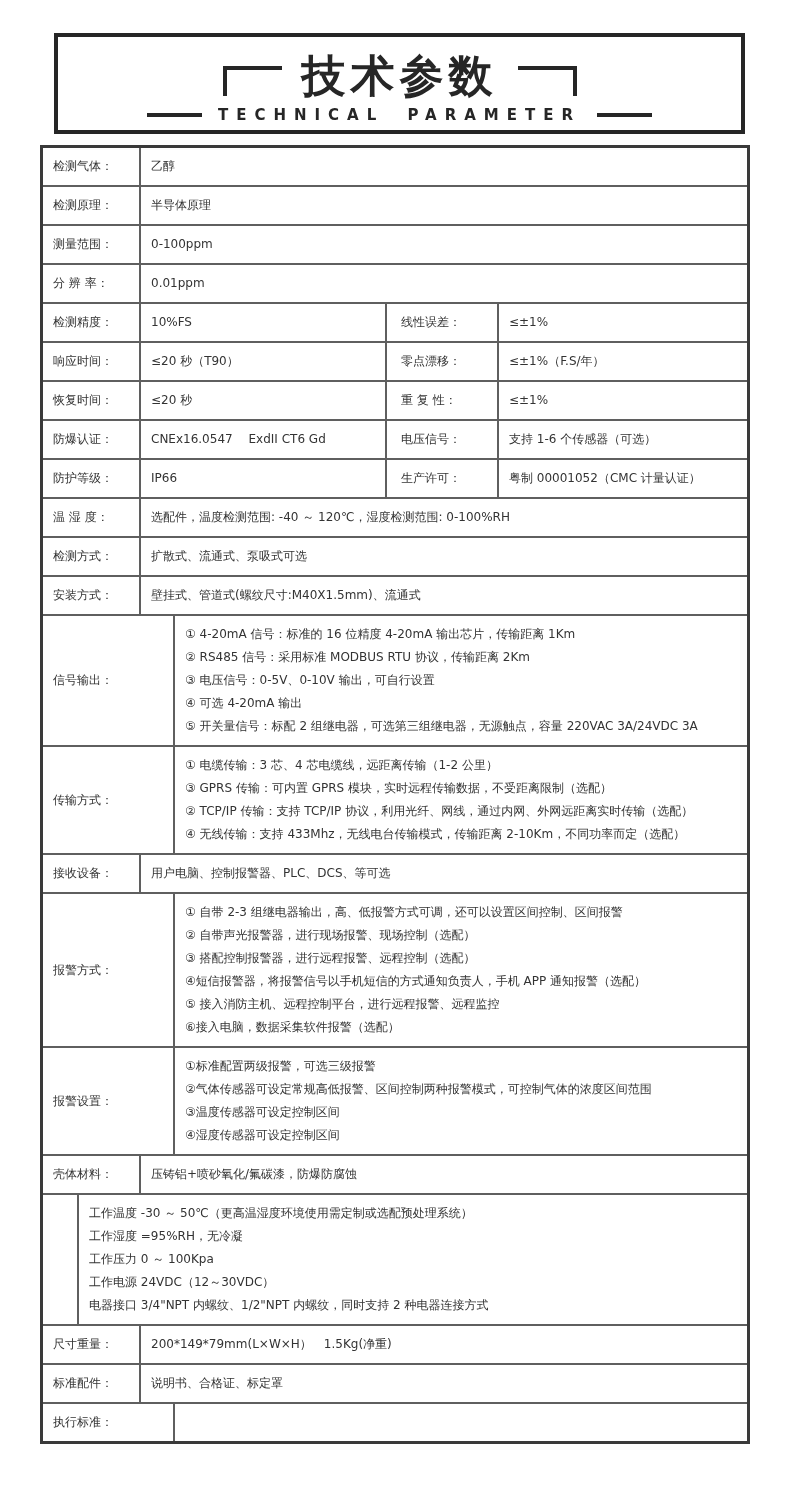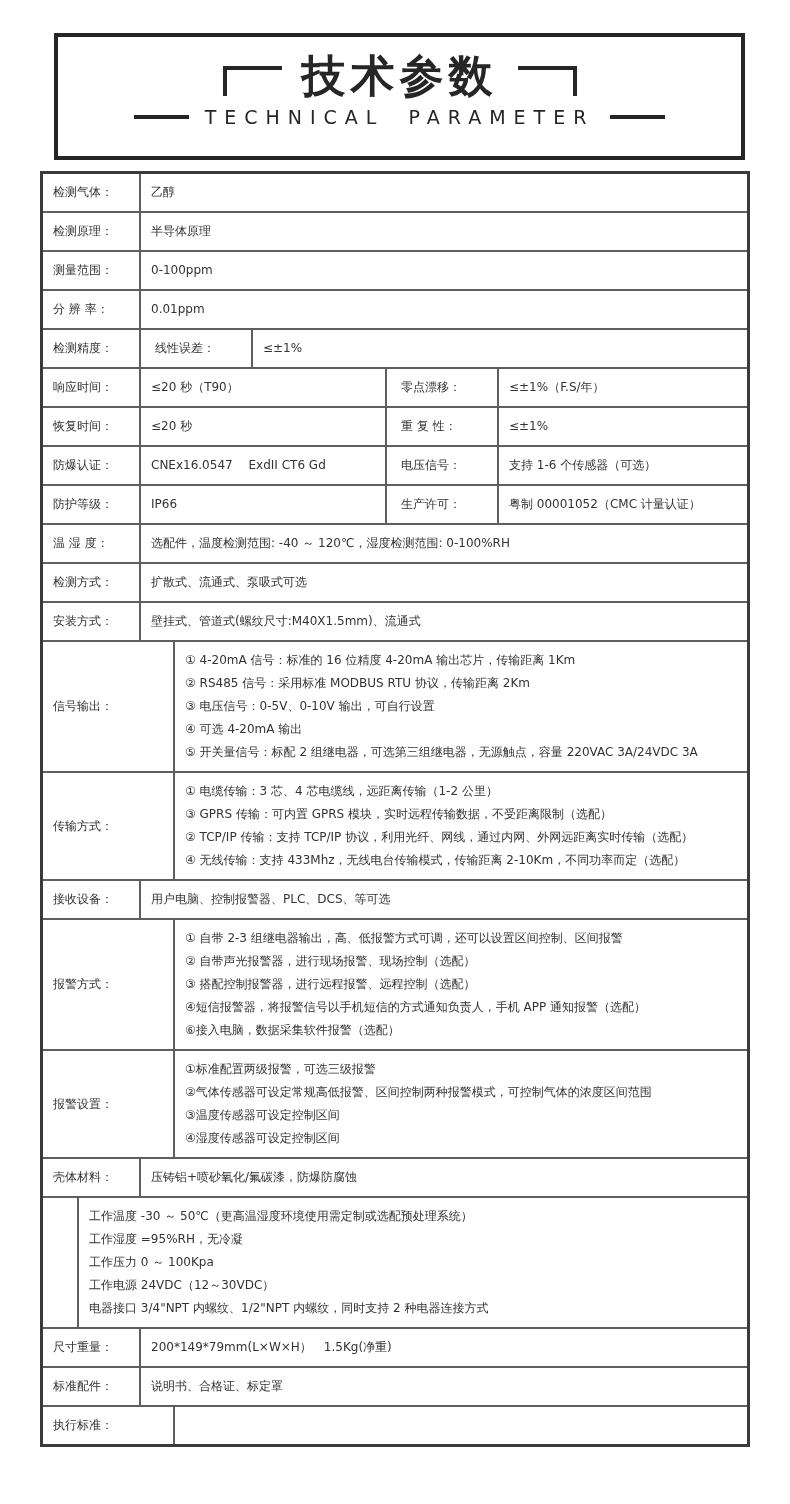--- a/index.html
+++ b/index.html
@@ -7,34 +7,34 @@
     width:790px; min-height:1504px;
     font-family:"DejaVu Sans","Liberation Sans",sans-serif;
     color:#333333;
   }
   .page { width:790px; min-height:1504px; background:#fff; overflow:hidden; }
 
   
   .header-box {
     margin:33px 45px 0 54px;
     border:4px solid #262626;
-    padding:13px 0 28px 0;
+    padding:13px 0 6px 0;
   }
   .title-row { display:flex; justify-content:center; align-items:flex-start; }
   .bracket { width:55px; height:26px; }
   .bracket.left  { border-left:4px solid #262626; border-top:4px solid #262626; margin:16px 20px 0 0; }
   .bracket.right { border-right:4px solid #262626; border-top:4px solid #262626; margin:16px 0 0 20px; }
   .title {
     font-size:44px; font-weight:bold; color:#262626;
     letter-spacing:5px; line-height:52px; white-space:nowrap;
   }
   .subtitle-row { display:flex; justify-content:center; align-items:center; margin-top:4px; }
   .dash { width:55px; height:4px; background:#262626; }
   .subtitle {
-    margin:0 16px; font-size:19px; font-weight:400; color:#262626;
+    margin:0 16px; font-size:15px; font-weight:700; color:#262626;
     letter-spacing:8px; word-spacing:10px; white-space:nowrap;
   }
 
   
   .spec-table {
     margin:11px 40px 0 40px;
     border:3px solid #3a3a3a;
   }
   .trow { display:flex; align-items:stretch; border-top:2px solid #5f5f5f; }
   .trow:first-child { border-top:none; }
@@ -89,20 +89,23 @@
         </div>
       </div>
       <div class="trow">
         <div class="cell label-cell">分 辨 率：</div>
         <div class="cell val-cell">
           <div class="val-text">0.01ppm</div>
         </div>
       </div>
       <div class="trow">
         <div class="cell label-cell">检测精度：</div>
+        <div class="cell val-cell val-cell-1">
+          <div class="val-text">10%FS</div>
+        </div>
         <div class="cell label-cell-2">线性误差：</div>
         <div class="cell val-cell">
           <div class="val-text">≤±1%</div>
         </div>
       </div>
       <div class="trow">
         <div class="cell label-cell">响应时间：</div>
         <div class="cell val-cell val-cell-1">
           <div class="val-text">≤20 秒（T90）</div>
         </div>
@@ -184,20 +187,21 @@
           <div class="val-text">用户电脑、控制报警器、PLC、DCS、等可选</div>
         </div>
       </div>
       <div class="trow multi">
         <div class="cell label-cell">报警方式：</div>
         <div class="cell val-cell">
           <div class="spec-line">① 自带 2-3 组继电器输出，高、低报警方式可调，还可以设置区间控制、区间报警</div>
           <div class="spec-line">② 自带声光报警器，进行现场报警、现场控制（选配）</div>
           <div class="spec-line">③ 搭配控制报警器，进行远程报警、远程控制（选配）</div>
           <div class="spec-line">④短信报警器，将报警信号以手机短信的方式通知负责人，手机 APP 通知报警（选配）</div>
+          <div class="spec-line">⑤ 接入消防主机、远程控制平台，进行远程报警、远程监控</div>
           <div class="spec-line">⑥接入电脑，数据采集软件报警（选配）</div>
         </div>
       </div>
       <div class="trow multi">
         <div class="cell label-cell">报警设置：</div>
         <div class="cell val-cell">
           <div class="spec-line">①标准配置两级报警，可选三级报警</div>
           <div class="spec-line">②气体传感器可设定常规高低报警、区间控制两种报警模式，可控制气体的浓度区间范围</div>
           <div class="spec-line">③温度传感器可设定控制区间</div>
           <div class="spec-line">④湿度传感器可设定控制区间</div>

